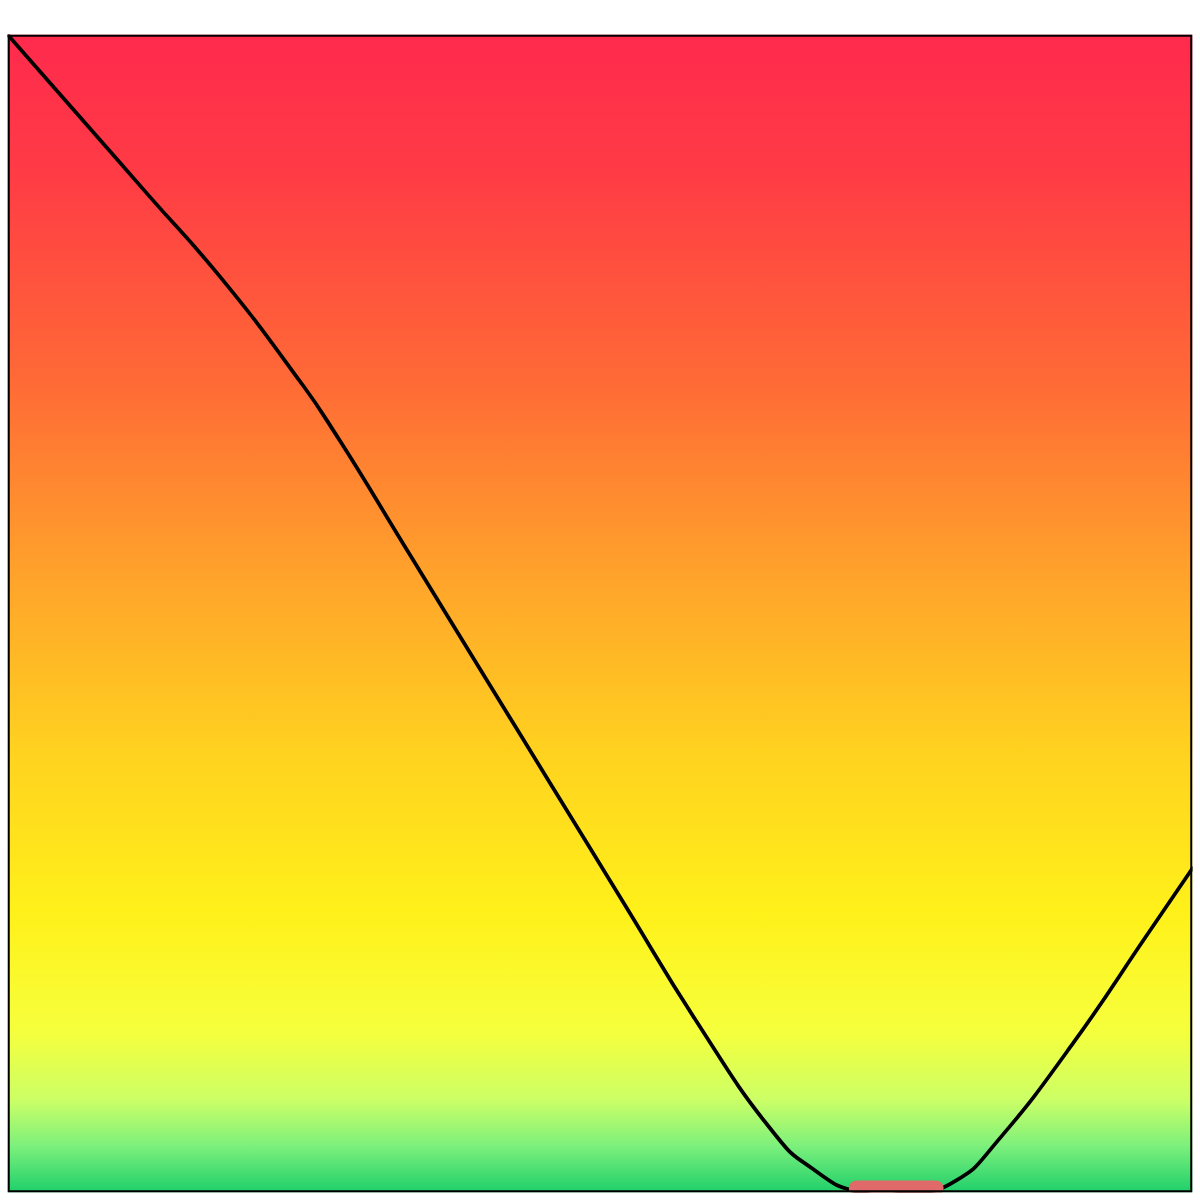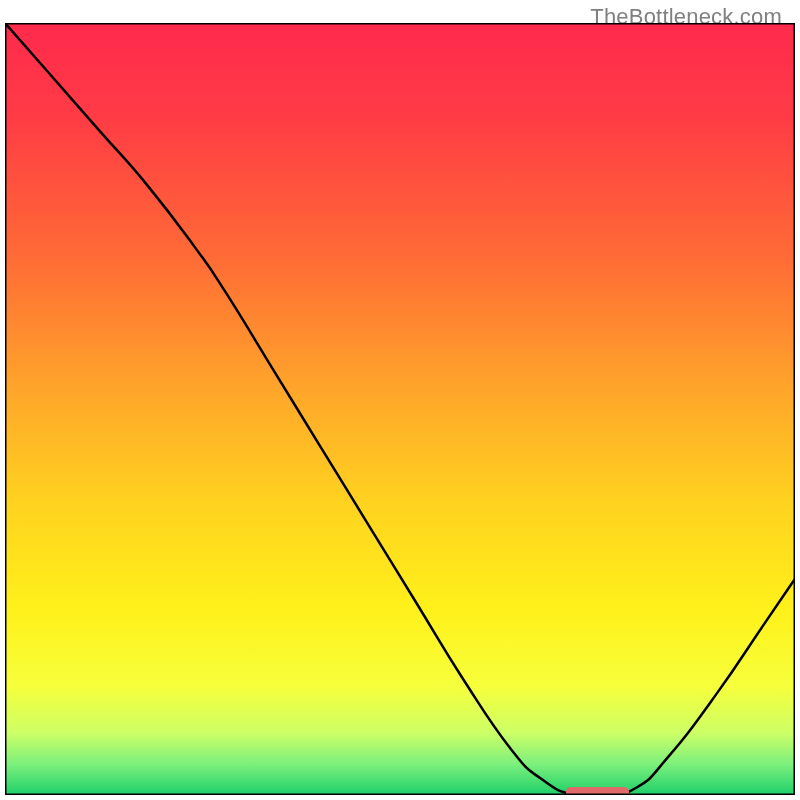--- a/index.html
+++ b/index.html
@@ -33,21 +33,20 @@
     width: 790px;
     height: 772px;
   }
   svg {
     display: block;
   }
 </style>
 </head>
 <body>
 <div class="wrap">
-  <div class="watermark">TheBottleneck.com</div>
   <div class="plot">
     <svg id="svg" width="790" height="772" viewBox="0 0 790 772">
         <defs>
           <linearGradient id="bg" x1="0" y1="0" x2="0" y2="1">
             <stop offset="0%" stop-color="#ff2a4d"></stop>
             <stop offset="12%" stop-color="#ff3b45"></stop>
             <stop offset="30%" stop-color="#ff6a36"></stop>
             <stop offset="48%" stop-color="#ffa72a"></stop>
             <stop offset="62%" stop-color="#ffd21f"></stop>
             <stop offset="76%" stop-color="#fff11a"></stop>

